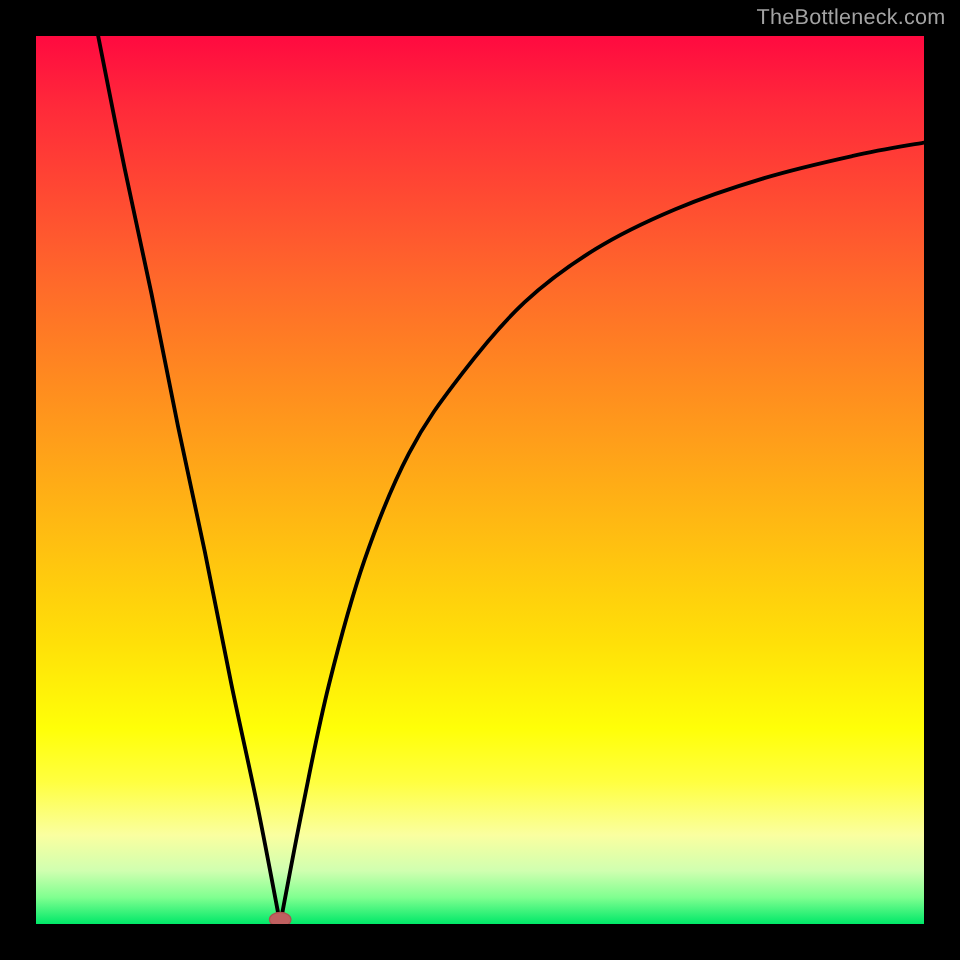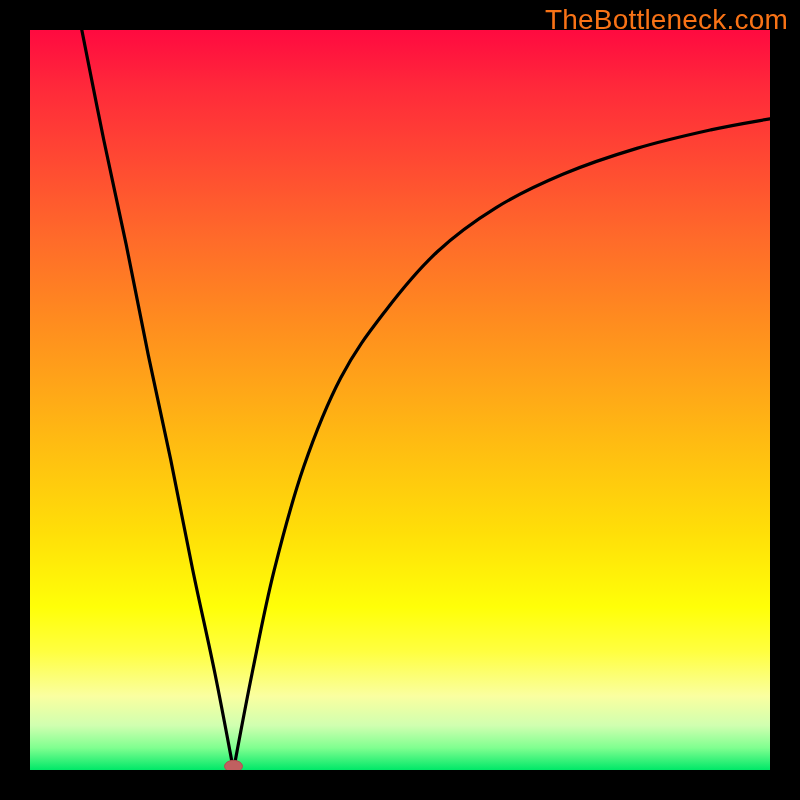--- a/index.html
+++ b/index.html
@@ -7,22 +7,22 @@
     width: 800px;
     height: 800px;
     background: #000;
     position: relative;
     font-family: Arial, Helvetica, sans-serif;
   }
   .watermark {
     position: absolute;
     top: 4px;
     right: 12px;
-    color: #f97316;
-    font-size: 28px;
+    color: #a3a3a3;
+    font-size: 18px;
     font-weight: 500;
     z-index: 5;
     letter-spacing: 0.2px;
   }
   .plot-area {
     position: absolute;
     left: 30px;
     top: 30px;
     width: 740px;
     height: 740px;

